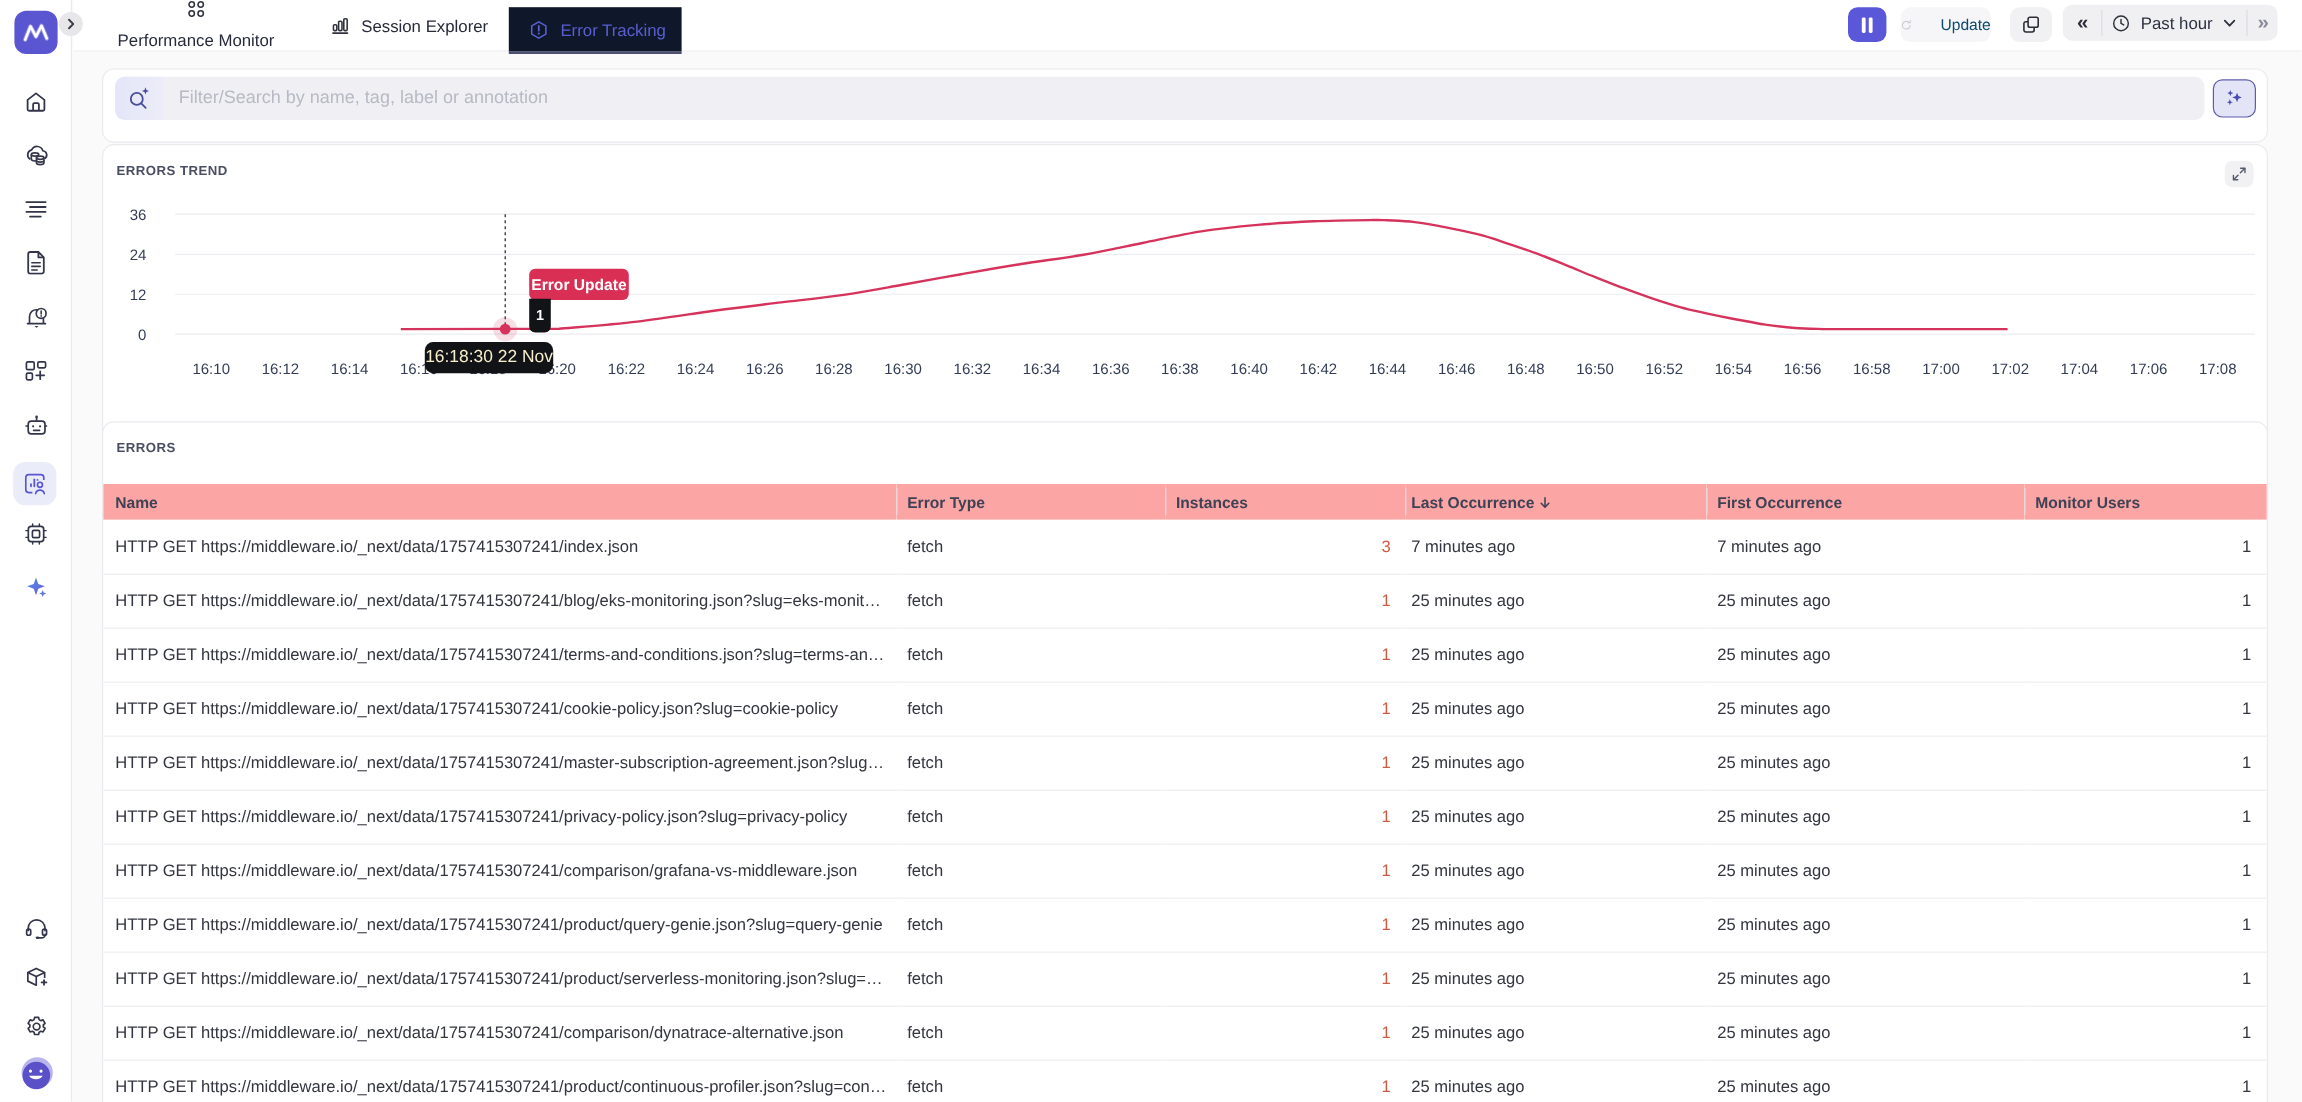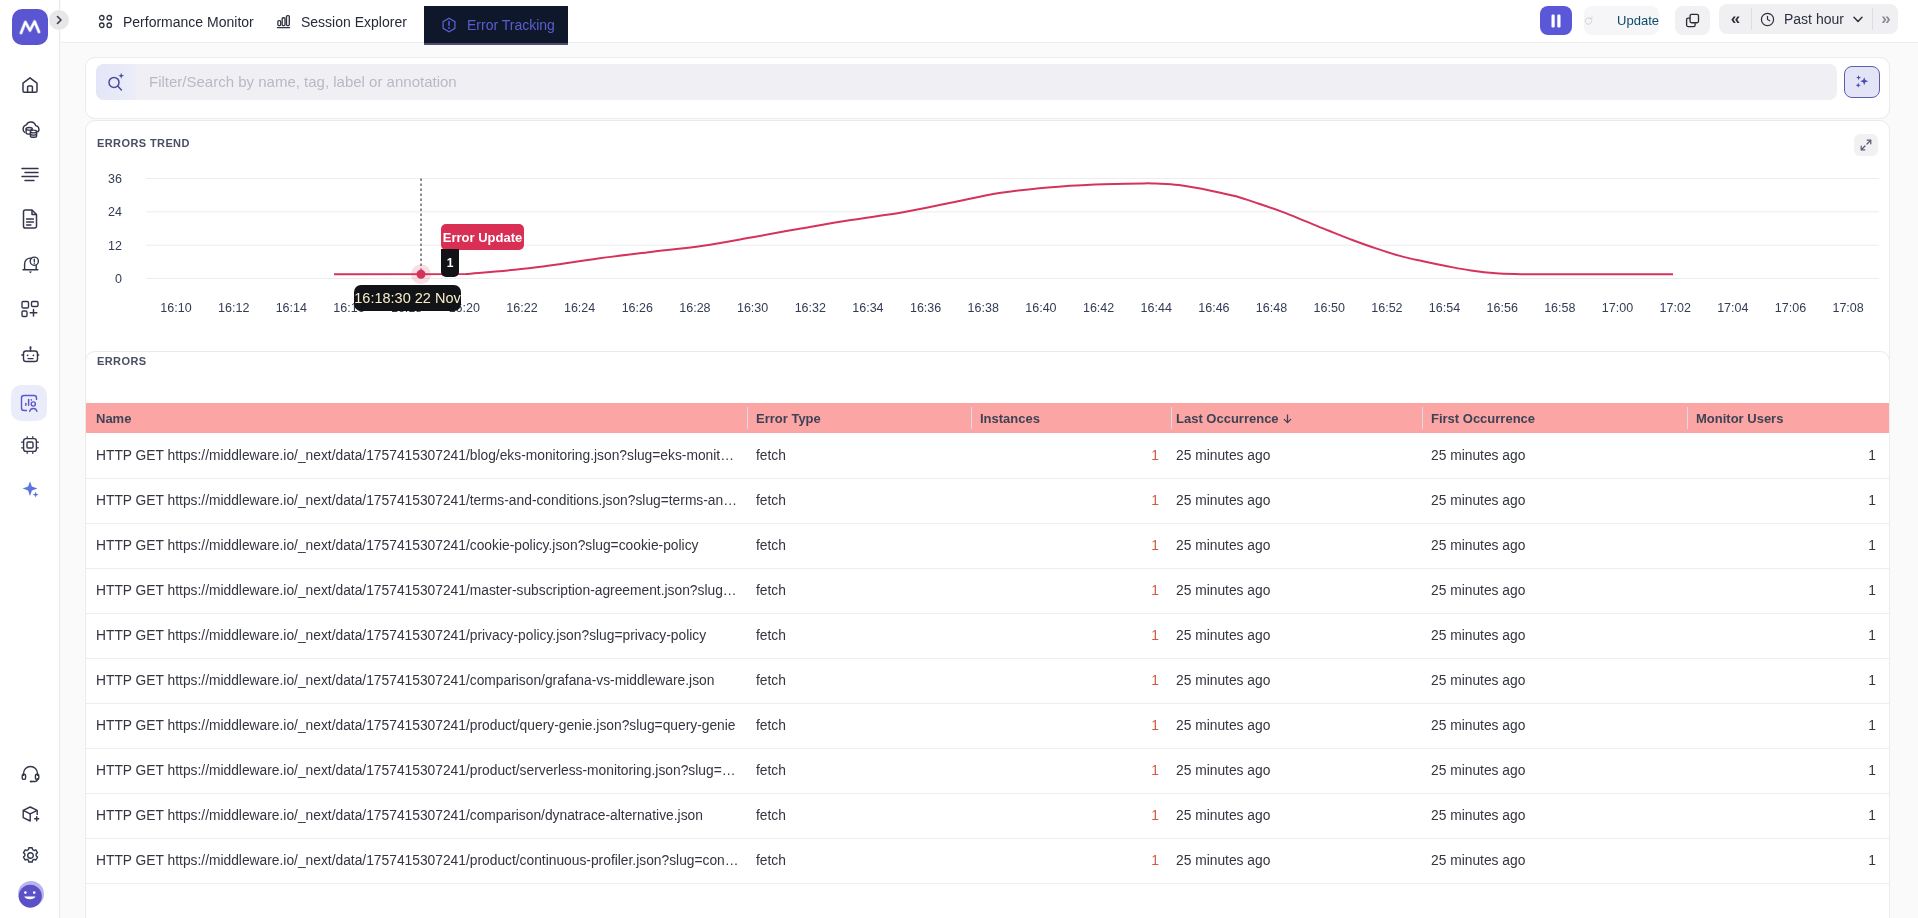--- a/index.html
+++ b/index.html
@@ -180,21 +180,21 @@
       </svg>
   </div>
 </div>
 <div id="collapse">
   <svg width="10" height="10" viewBox="0 0 10 10">
       <path d="M3.5 1.5 L7 5 L3.5 8.5" fill="none" stroke="#3c3f49" stroke-width="1.6" stroke-linecap="round" stroke-linejoin="round"></path>
     </svg>
 </div>
 
 <div id="topbar">
-  <div class="tab" style="left:37px;">
+  <div class="tab" style="left:37px;flex-direction:column;">
     <svg width="15" height="15" viewBox="0 0 16 16" fill="none" stroke="#30323e" stroke-width="1.4">
         <circle cx="4" cy="4" r="2.4"></circle>
         <circle cx="12" cy="4" r="2.4"></circle>
         <circle cx="4" cy="12" r="2.4"></circle>
         <circle cx="12" cy="12" r="2.4"></circle>
       </svg>
     <span>Performance Monitor</span>
   </div>
   <div class="tab" style="left:215px;">
     <svg width="15" height="15" viewBox="0 0 16 16" fill="none" stroke="#30323e" stroke-width="1.4">
@@ -329,21 +329,21 @@
     <path d="M248,153.3 L380,153 C390.8,152.0 423.0,149.6 445.0,147.0 C467.0,144.4 492.0,140.2 512.0,137.5 C532.0,134.8 547.5,133.1 565.0,131.0 C582.5,128.9 600.3,127.1 617.0,124.7 C633.7,122.3 648.7,119.4 665.0,116.5 C681.3,113.6 698.3,110.4 715.0,107.5 C731.7,104.6 748.0,101.7 765.0,99.0 C782.0,96.3 800.2,94.2 817.0,91.3 C833.8,88.4 849.7,84.8 866.0,81.5 C882.3,78.2 899.0,74.3 915.0,71.8 C931.0,69.3 946.3,67.8 962.0,66.4 C977.7,65.0 993.3,64.1 1009.0,63.4 C1024.7,62.7 1045.8,62.5 1056.0,62.4 C1066.2,62.3 1063.8,62.3 1070.0,62.6 C1076.2,62.9 1083.7,62.9 1093.0,64.1 C1102.3,65.3 1116.5,68.0 1126.0,69.9 C1135.5,71.8 1142.2,73.2 1150.0,75.3 C1157.8,77.5 1165.2,80.2 1173.0,82.8 C1180.8,85.4 1189.2,88.2 1197.0,91.1 C1204.8,94.0 1212.3,97.3 1220.0,100.4 C1227.7,103.5 1235.2,106.7 1243.0,109.8 C1250.8,112.9 1259.2,116.3 1267.0,119.2 C1274.8,122.1 1282.2,124.8 1290.0,127.4 C1297.8,130.0 1306.2,132.8 1314.0,134.9 C1321.8,137.1 1329.3,138.6 1337.0,140.3 C1344.7,142.0 1352.0,143.5 1360.0,145.0 C1368.0,146.5 1376.7,148.3 1385.0,149.5 C1393.3,150.7 1401.7,151.7 1410.0,152.3 C1418.3,152.9 1430.8,153.1 1435.0,153.3 L1587,153.3" fill="none" stroke="#d6335c" stroke-width="2"></path>
     <circle cx="335" cy="153.3" r="10" fill="rgba(214,51,92,0.16)"></circle>
     <circle cx="335" cy="153.3" r="4.5" fill="#d6335c"></circle>
   </svg>
   <div class="abs" style="left:355px; top:103px; width:83px; height:26px; background:#da2f55; border-radius:5px; color:#fff; font-size:13px; font-weight:bold; display:flex; align-items:center; justify-content:center;">Error Update</div>
   <div class="abs" style="left:355px; top:128px; width:18px; height:28px; background:#121317; border-radius:0 0 5px 5px; color:#fff; font-size:12px; font-weight:bold; display:flex; align-items:center; justify-content:center;">1</div>
   <div class="abs" style="left:268px; top:164px; width:107px; height:26px; background:#121317; border-radius:7px; color:#f7eecb; font-size:14.5px; display:flex; align-items:center; justify-content:center;">16:18:30 22 Nov</div>
 </div>
 
 <div class="card" style="top:351px; height:600px; overflow:hidden;">
-  <div class="abs cardlabel" style="left:11px; top:3px;">ERRORS</div>
+  <div class="abs cardlabel" style="left:11px; top:16px;">ERRORS</div>
   <table id="tbl">
     <colgroup>
       <col style="width:661px">
         <col style="width:224px">
         <col style="width:200px">
       <col style="width:251px">
         <col style="width:265px">
         <col style="width:202px">
     </colgroup>
     <tbody>
@@ -352,20 +352,28 @@
           <th>Error Type</th>
           <th>Instances</th>
       <th>Last Occurrence&nbsp;<svg width="11" height="11" viewBox="0 0 12 12" fill="none" stroke="#3f4254" stroke-width="1.4" style="vertical-align:-1px">
               <path d="M6 1.5 V10"></path>
               <path d="M2.5 7 L6 10.5 L9.5 7" stroke-linecap="round" stroke-linejoin="round"></path>
             </svg></th>
       <th>First Occurrence</th>
           <th>Monitor Users</th>
     </tr>
     <tr>
+          <td>HTTP GET https://middleware.io/_next/data/1757415307241/index.json</td>
+          <td>fetch</td>
+          <td class="num">3</td>
+          <td>7 minutes ago</td>
+          <td>7 minutes ago</td>
+          <td class="usr">1</td>
+        </tr>
+    <tr>
           <td>HTTP GET https://middleware.io/_next/data/1757415307241/blog/eks-monitoring.json?slug=eks-monitoring</td>
           <td>fetch</td>
           <td class="num">1</td>
           <td>25 minutes ago</td>
           <td>25 minutes ago</td>
           <td class="usr">1</td>
         </tr>
     <tr>
           <td>HTTP GET https://middleware.io/_next/data/1757415307241/terms-and-conditions.json?slug=terms-and-conditions</td>
           <td>fetch</td>

